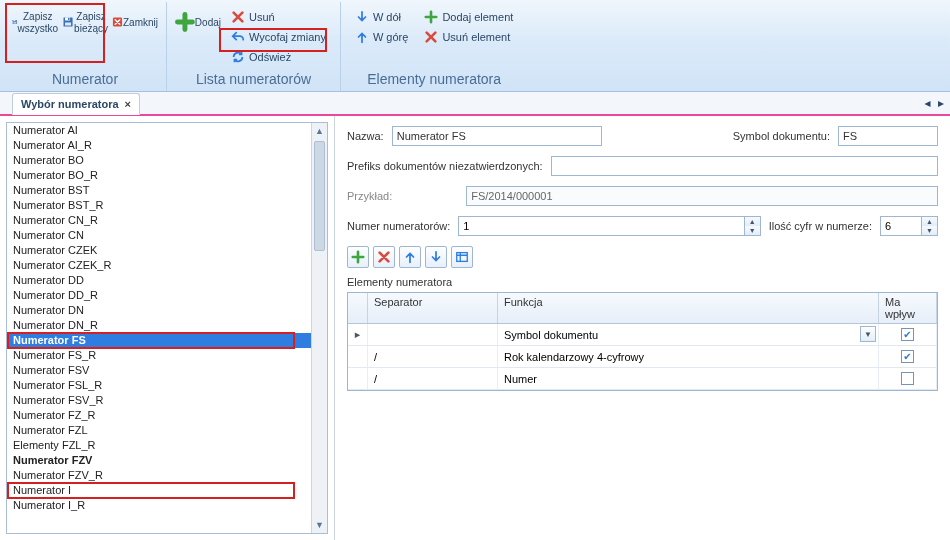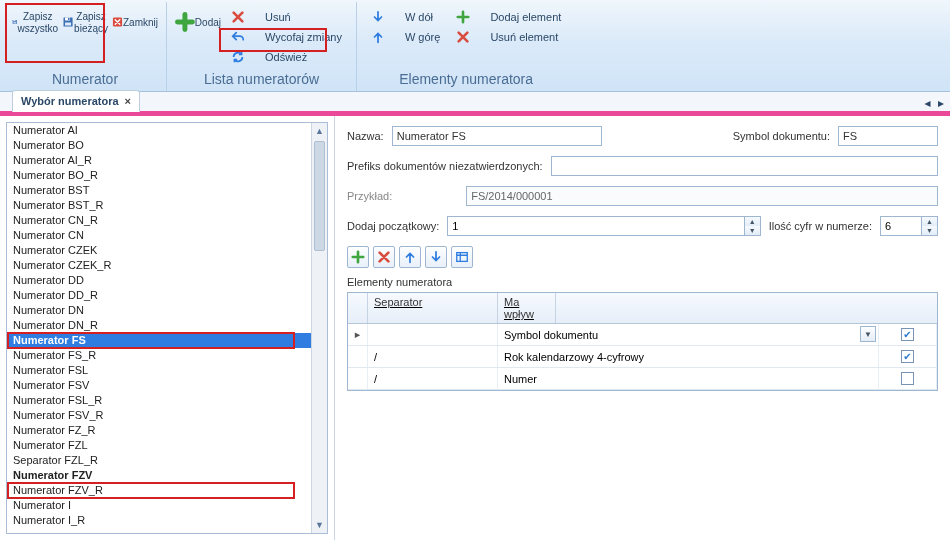--- a/index.html
+++ b/index.html
@@ -8,30 +8,30 @@
 
 .ribbon { height: 92px; background: linear-gradient(#f0f6fc, #dbeaf9 45%, #d0e4f7); border-bottom: 1px solid #a7c0dc; display: flex; align-items: stretch; padding: 2px 4px 0 4px; }
 .ribbon-group { display: flex; flex-direction: column; align-items: center; padding: 0 6px; border-right: 1px solid #b8d0e8; }
 .ribbon-group:last-child { border-right: none; }
 .ribbon-items { display: flex; align-items: flex-start; flex: 1; padding-top:4px; }
 .ribbon-label { font-size: 14px; color: #4a6d94; padding: 2px 0 4px 0; }
 .big-btn { display: flex; flex-direction: row; align-items: center; justify-content: flex-start; width: 50px; padding: 2px 2px; border-radius: 3px; cursor: pointer; text-align:center; }
 .big-btn .ico { width: 28px; height: 28px; margin-bottom: 2px; }
 .big-btn span { font-size: 10px; color: #2a4766; line-height: 12px; }
 .small-col { display: flex; flex-direction: column; gap: 2px; padding: 2px 4px; }
-.small-btn { display: flex; align-items: center; gap: 20px; padding: 2px 4px; border-radius: 3px; cursor: pointer; white-space: nowrap; }
+.small-btn { display: flex; align-items: center; gap: 4px; padding: 2px 4px; border-radius: 3px; cursor: pointer; white-space: nowrap; }
 .small-btn .sico { width: 14px; height: 14px; flex:none; }
 .small-btn span { color: #2a4766; }
 
 .hl-red { position:absolute; border: 2px solid #d42020; pointer-events:none; }
 .hl1 { left:5px; top:3px; width:100px; height:60px; }
 .hl2 { left:219px; top:28px; width:108px; height:24px; }
 
 
-.tabbar { height: 24px; background: #f3f7fb; border-bottom: 5px solid #ec4899; display: flex; align-items: flex-end; padding-left: 12px; position:relative; }
+.tabbar { height: 24px; background: #f3f7fb; border-bottom: 2px solid #ec4899; display: flex; align-items: flex-end; padding-left: 12px; position:relative; }
 .tab { display: flex; align-items: center; height: 22px; padding: 0 8px; background: #fff; border: 1px solid #bfcede; border-bottom: 1px solid #fff; border-top-left-radius: 3px; border-top-right-radius: 3px; font-weight: bold; color: #2a4766; gap:6px; position:relative; top:1px;}
 .tab .close { font-weight: bold; cursor:pointer; color:#444; }
 .tabnav { position:absolute; right:4px; top:4px; color:#2a4766; font-size:12px; letter-spacing:2px;}
 
 
 .split { display: flex; height: calc(540px - 92px - 24px); }
 .left-pane { width: 335px; border-right: 1px solid #cbd6e2; padding: 6px; display: flex; flex-direction: row; }
 .listbox { flex:1; border: 1px solid #a9bdd6; background:#fff; height:100%; overflow:hidden; position:relative; }
 .list-inner { position:absolute; inset:0 16px 0 0; overflow:hidden; }
 .list-item { padding: 0 6px; height: 15px; line-height: 15px; font-size: 11px; color: #222; cursor:pointer; white-space:nowrap; }
@@ -52,21 +52,21 @@
 .spin input { border:none; width:40px; padding:0 4px; font-size:11px; outline:none;}
 .spin .btns { width:16px; display:flex; flex-direction:column; border-left:1px solid #9fb6d1;}
 .spin .btns div { flex:1; display:flex; align-items:center; justify-content:center; font-size:7px; color:#456; background:linear-gradient(#f6fafe,#e2ecf7); cursor:pointer;}
 
 .mini-toolbar { display:flex; gap:4px; margin: 6px 0 8px 0; }
 .mini-toolbar .mbtn { width:22px; height:22px; border:1px solid #9fb6d1; display:flex; align-items:center; justify-content:center; background:linear-gradient(#fdfeff,#e8f0f9); cursor:pointer; border-radius:2px;}
 
 .sub-title { margin: 4px 0 4px 0; color:#333; }
 
 .grid { border:1px solid #9fb6d1; }
-.grid-head { display:flex; background:linear-gradient(#f6fafe,#e6eef8); border-bottom:1px solid #b5c6db;text-decoration:underline;}
+.grid-head { display:flex; background:linear-gradient(#f6fafe,#e6eef8); border-bottom:1px solid #b5c6db;}
 .gh { padding:3px 6px; border-right:1px solid #c5d3e4; font-size:11px; color:#333;}
 .grid-row { display:flex; border-bottom:1px solid #e2e8f0; height:22px; align-items:center;}
 .gc { padding:2px 6px; border-right:1px solid #e8eef5; font-size:11px; height:100%; display:flex; align-items:center;}
 .col-handle{width:20px;justify-content:center;color:#555;}
 .col-sep{width:130px;}
 .col-func{flex:1;position:relative;}
 .col-func .dd{position:absolute; right:2px; top:2px; width:16px; height:16px; border:1px solid #9fb6d1; background:linear-gradient(#fdfeff,#e4edf7); display:flex;align-items:center;justify-content:center;font-size:8px;color:#456;}
 .col-chk{width:58px;justify-content:center;}
 .chk{width:13px;height:13px;border:1px solid #7a93b4;background:#fff;display:inline-flex;align-items:center;justify-content:center;font-size:10px;color:#2a78d0;}
 
@@ -183,42 +183,41 @@
     <span class="close">×</span>
   </div>
   <div class="tabnav">◂ ▸</div>
 </div>
 
 <div class="split">
   <div class="left-pane">
     <div class="listbox">
       <div class="list-inner" id="list-inner">
           <div class="list-item">Numerator AI</div>
+          <div class="list-item">Numerator AI_R</div>
           <div class="list-item">Numerator BO</div>
-          <div class="list-item">Numerator AI_R</div>
           <div class="list-item">Numerator BO_R</div>
           <div class="list-item">Numerator BST</div>
           <div class="list-item">Numerator BST_R</div>
           <div class="list-item">Numerator CN_R</div>
           <div class="list-item">Numerator CN</div>
           <div class="list-item">Numerator CZEK</div>
           <div class="list-item">Numerator CZEK_R</div>
           <div class="list-item">Numerator DD</div>
           <div class="list-item">Numerator DD_R</div>
           <div class="list-item">Numerator DN</div>
           <div class="list-item">Numerator DN_R</div>
           <div class="list-item sel hlbox">Numerator FS</div>
           <div class="list-item">Numerator FS_R</div>
-          <div class="list-item">Numerator FSL</div>
           <div class="list-item">Numerator FSV</div>
           <div class="list-item">Numerator FSL_R</div>
           <div class="list-item">Numerator FSV_R</div>
           <div class="list-item">Numerator FZ_R</div>
           <div class="list-item">Numerator FZL</div>
-          <div class="list-item">Separator FZL_R</div>
+          <div class="list-item">Elementy FZL_R</div>
           <div class="list-item hlbox">Numerator FZV</div>
           <div class="list-item">Numerator FZV_R</div>
           <div class="list-item">Numerator I</div>
           <div class="list-item">Numerator I_R</div>
           <div class="list-hl" style="top: 209px;"></div>
           <div class="list-hl" style="top: 359px;"></div>
         </div>
       <div class="vscroll">
         <div class="arr up">▲</div>
         <div class="thumb"></div>
@@ -238,21 +237,21 @@
     <div class="form-row">
       <label>Prefiks dokumentów niezatwierdzonych:</label>
       <input class="txt" style="flex: 1 1 0%;" value="">
     </div>
     <div class="form-row">
       <label class="dim">Przykład:</label>
       <div style="width:58px"></div>
       <input class="txt" style="flex: 1 1 0%; color: rgb(102, 102, 102); background: rgb(250, 251, 252);" readonly="" value="FS/2014/000001">
     </div>
     <div class="form-row">
-      <label>Dodaj początkowy:</label>
+      <label>Numer numeratorów:</label>
       <div class="spin" style="flex:1">
         <input style="flex: 1 1 0%;" value="1">
         <div class="btns">
             <div>▲</div>
             <div>▼</div>
           </div>
       </div>
       <label>Ilość cyfr w numerze:</label>
       <div class="spin">
         <input value="6" style="">
@@ -291,20 +290,21 @@
           </svg>
         </div>
     </div>
 
     <div class="sub-title">Elementy numeratora</div>
 
     <div class="grid">
       <div class="grid-head">
         <div class="gh col-handle"></div>
         <div class="gh col-sep">Separator</div>
+        <div class="gh col-func">Funkcja</div>
         <div class="gh col-chk">Ma wpływ</div>
       </div>
       <div id="grid-body">
           <div class="grid-row">
             <div class="gc col-handle">▸</div>
             <div class="gc col-sep"></div>
             <div class="gc col-func">Symbol dokumentu<div class="dd">▼</div></div>
             <div class="gc col-chk">
               <span class="chk">✔</span>
             </div>

